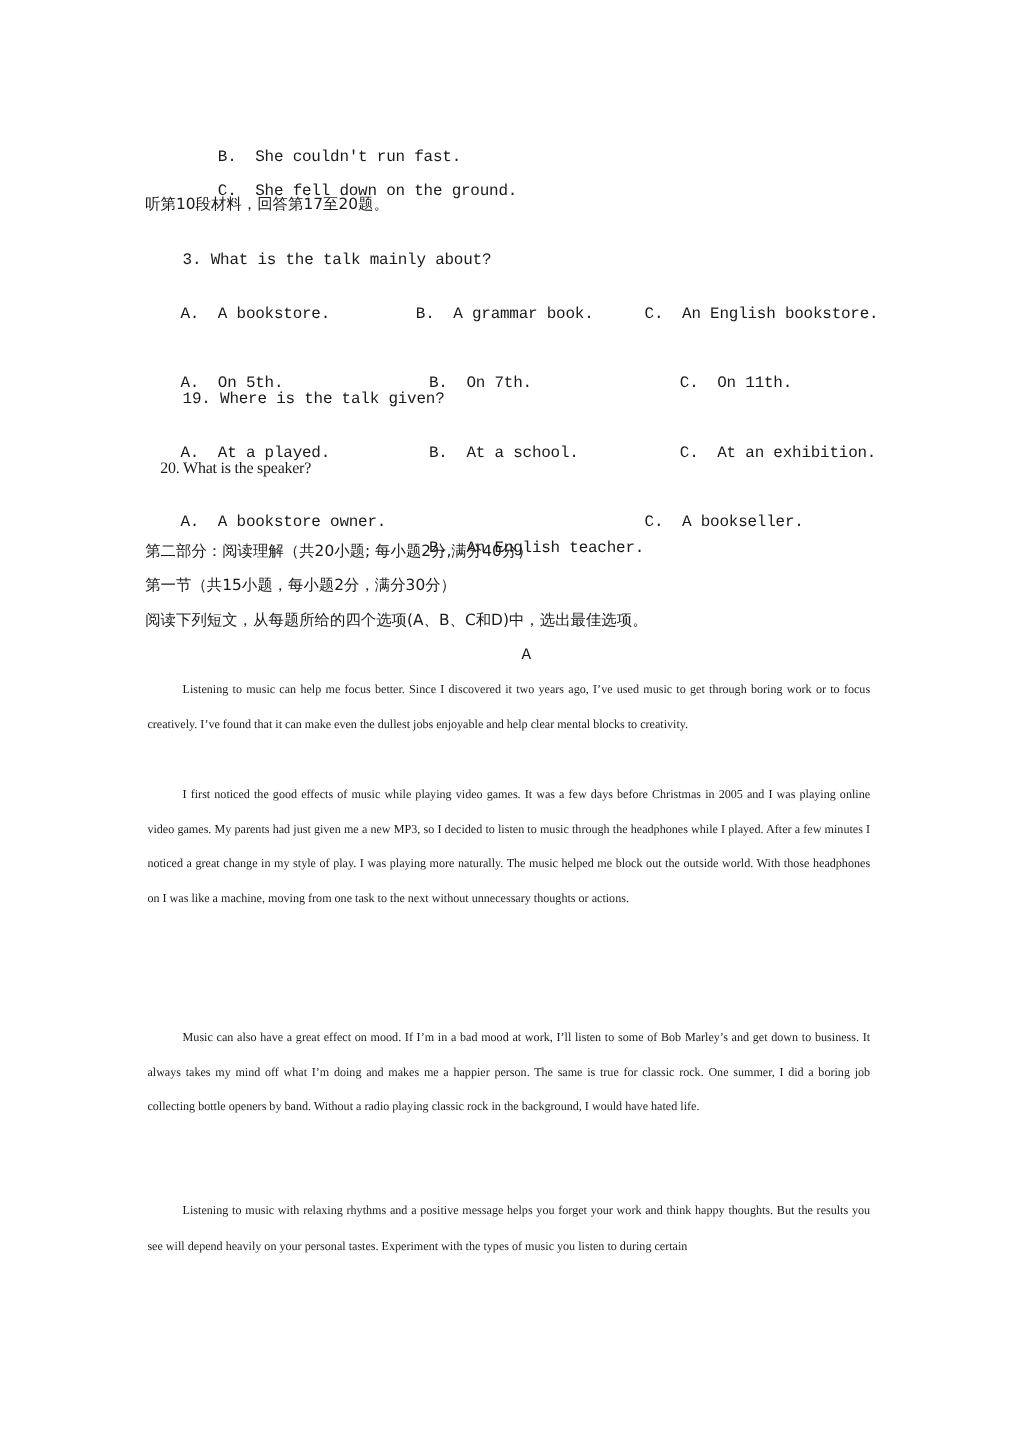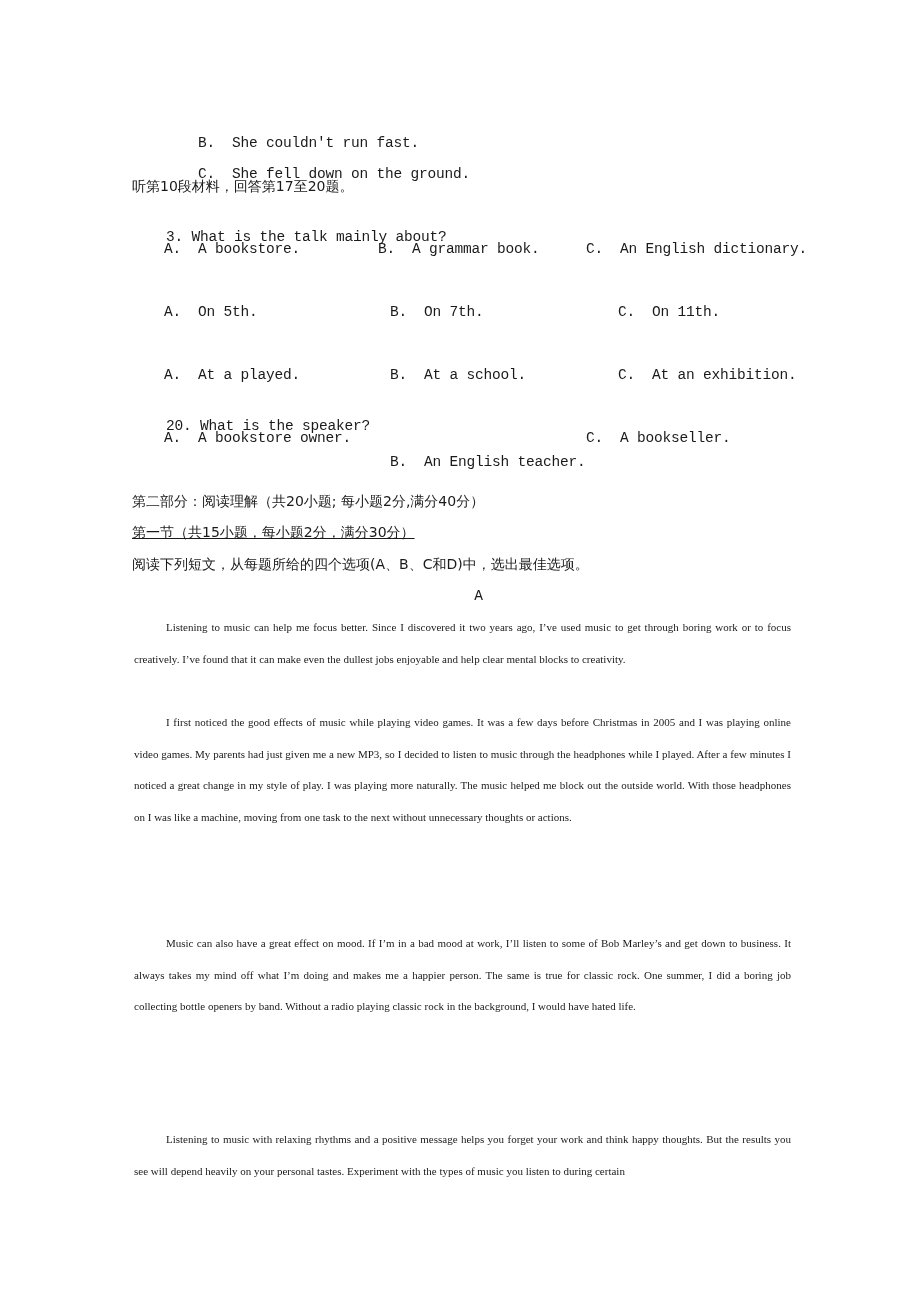--- a/index.html
+++ b/index.html
@@ -1,21 +1,21 @@
 <!DOCTYPE html>
 <html><head>
 <meta charset="utf-8">
 <style>
   html, body { margin: 0; padding: 0; background: #ffffff; }
   body { width: 920px; height: 1302px; position: relative; overflow: hidden;
          font-family: "Liberation Mono", "DejaVu Sans Mono", monospace; color: #1a1a1a; }
   .page { position: absolute; left: 0; top: 0; width: 920px; height: 1302px; }
   .line { position: absolute; left: 132px; font-size: 14.5px; white-space: pre; line-height: 20px; letter-spacing: -0.2px; }
   .cjk { font-family: "DejaVu Sans", "Liberation Sans", sans-serif; font-size: 14px; letter-spacing: 0; }
-  .opt { position: absolute; font-size: 14.5px; white-space: pre; line-height: 20px; letter-spacing: -0.2px; }
+  .opt { position: absolute; font-size: 14.5px; white-space: pre; line-height: 20px; letter-spacing: -0.2px; margin-top: 37px; }
   .para { position: absolute; left: 134px; width: 657px; font-family: Liberation Serif, serif;
           font-size: 11px; line-height: 31.6px; text-align: justify; text-align-last: left; }
   .para .first { text-indent: 32px; }
   .center { position: absolute; left: 0; width: 957px; text-align: center; font-size: 14.5px; line-height: 20px; }
 </style>
 </head>
 <body>
 
 <div class="page">
 
@@ -26,48 +26,51 @@
     <span>C.</span>  <span>She fell down on the ground.</span>
   </div>
 
   <div class="line cjk" style="top:176px;">听第10段材料，回答第17至20题。</div>
 
   <div class="line" style="top:207px;">
     <span>3.</span> <span>What is the talk mainly about?</span>
   </div>
   <div class="opt" style="top:239px; left:164px;"><span>A.</span>  <span>A bookstore.</span></div>
   <div class="opt" style="top:239px; left:378px;"><span>B.</span>  <span>A grammar book.</span></div>
-  <div class="opt" style="top:239px; left:586px;"><span>C.</span>  <span>An English dictionary.</span></div>
+  <div class="opt" style="top:239px; left:586px;"><span>C.</span>  <span>An English bookstore.</span></div>
 
   <div class="opt" style="top:302px; left:164px;"><span>A.</span>  <span>On 5th.</span></div>
   <div class="opt" style="top:302px; left:390px;text-align:center;"><span>B.</span>  <span>On 7th.</span></div>
   <div class="opt" style="top:302px; left:618px;"><span>C.</span>  <span>On 11th.</span></div>
 
+  <div class="line" style="top:333px;">
+    <span>19.</span> <span>Where is the talk given?</span>
+  </div>
   <div class="opt" style="top:365px; left:164px;"><span>A.</span>  <span>At a played.</span></div>
   <div class="opt" style="top:365px; left:390px;"><span>B.</span>  <span>At a school.</span></div>
   <div class="opt" style="top:365px; left:618px;"><span>C.</span>  <span>At an exhibition.</span></div>
 
-  <div class="line" style="top:396px;">
+  <div class="line" style="top:396px;font-family:Liberation Serif, serif;">
     <span>20.</span> <span>What is the speaker?</span>
   </div>
   <div class="opt" style="top:428px; left:164px;"><span>A.</span>  <span>A bookstore owner.</span></div>
   <div class="opt" style="top:452px; left:390px;"><span>B.</span>  <span>An English teacher.</span></div>
   <div class="opt" style="top:428px; left:586px;"><span>C.</span>  <span>A bookseller.</span></div>
 
   <div class="line cjk" style="top:491px;">第二部分：阅读理解（共20小题; 每小题2分,满分40分）</div>
-  <div class="line cjk" style="top:522px;text-decoration:underline;">第一节（共15小题，每小题2分，满分30分）</div>
+  <div class="line cjk" style="top:522px;">第一节（共15小题，每小题2分，满分30分）</div>
   <div class="line cjk" style="top:554px;">阅读下列短文，从每题所给的四个选项(A、B、C和D)中，选出最佳选项。</div>
   <div class="center" style="top:586px;">A</div>
 
   <div class="para" style="top:612px;">
       <div class="first">Listening to music can help me focus better. Since I discovered it two years ago, I’ve used music to get through boring work or to focus creatively. I’ve found that it can make even the dullest jobs enjoyable and help clear mental blocks to creativity.</div>
     </div>
   <div class="para" style="top:707px;">
       <div class="first">I first noticed the good effects of music while playing video games. It was a few days before Christmas in 2005 and I was playing online video games. My parents had just given me a new MP3, so I decided to listen to music through the headphones while I played. After a few minutes I noticed a great change in my style of play. I was playing more naturally. The music helped me block out the outside world. With those headphones on I was like a machine, moving from one task to the next without unnecessary thoughts or actions.</div>
     </div>
   <div class="para" style="top:928px;">
       <div class="first">Music can also have a great effect on mood. If I’m in a bad mood at work, I’ll listen to some of Bob Marley’s and get down to business. It always takes my mind off what I’m doing and makes me a happier person. The same is true for classic rock. One summer, I did a boring job collecting bottle openers by band. Without a radio playing classic rock in the background, I would have hated life.</div>
     </div>
-  <div class="para" style="top:1086px;margin-top:38px;">
+  <div class="para" style="top:1086px;">
       <div class="first">Listening to music with relaxing rhythms and a positive message helps you forget your work and think happy thoughts. But the results you see will depend heavily on your personal tastes. Experiment with the types of music you listen to during certain</div>
     </div>
 
 </div>
 
 </body></html>

